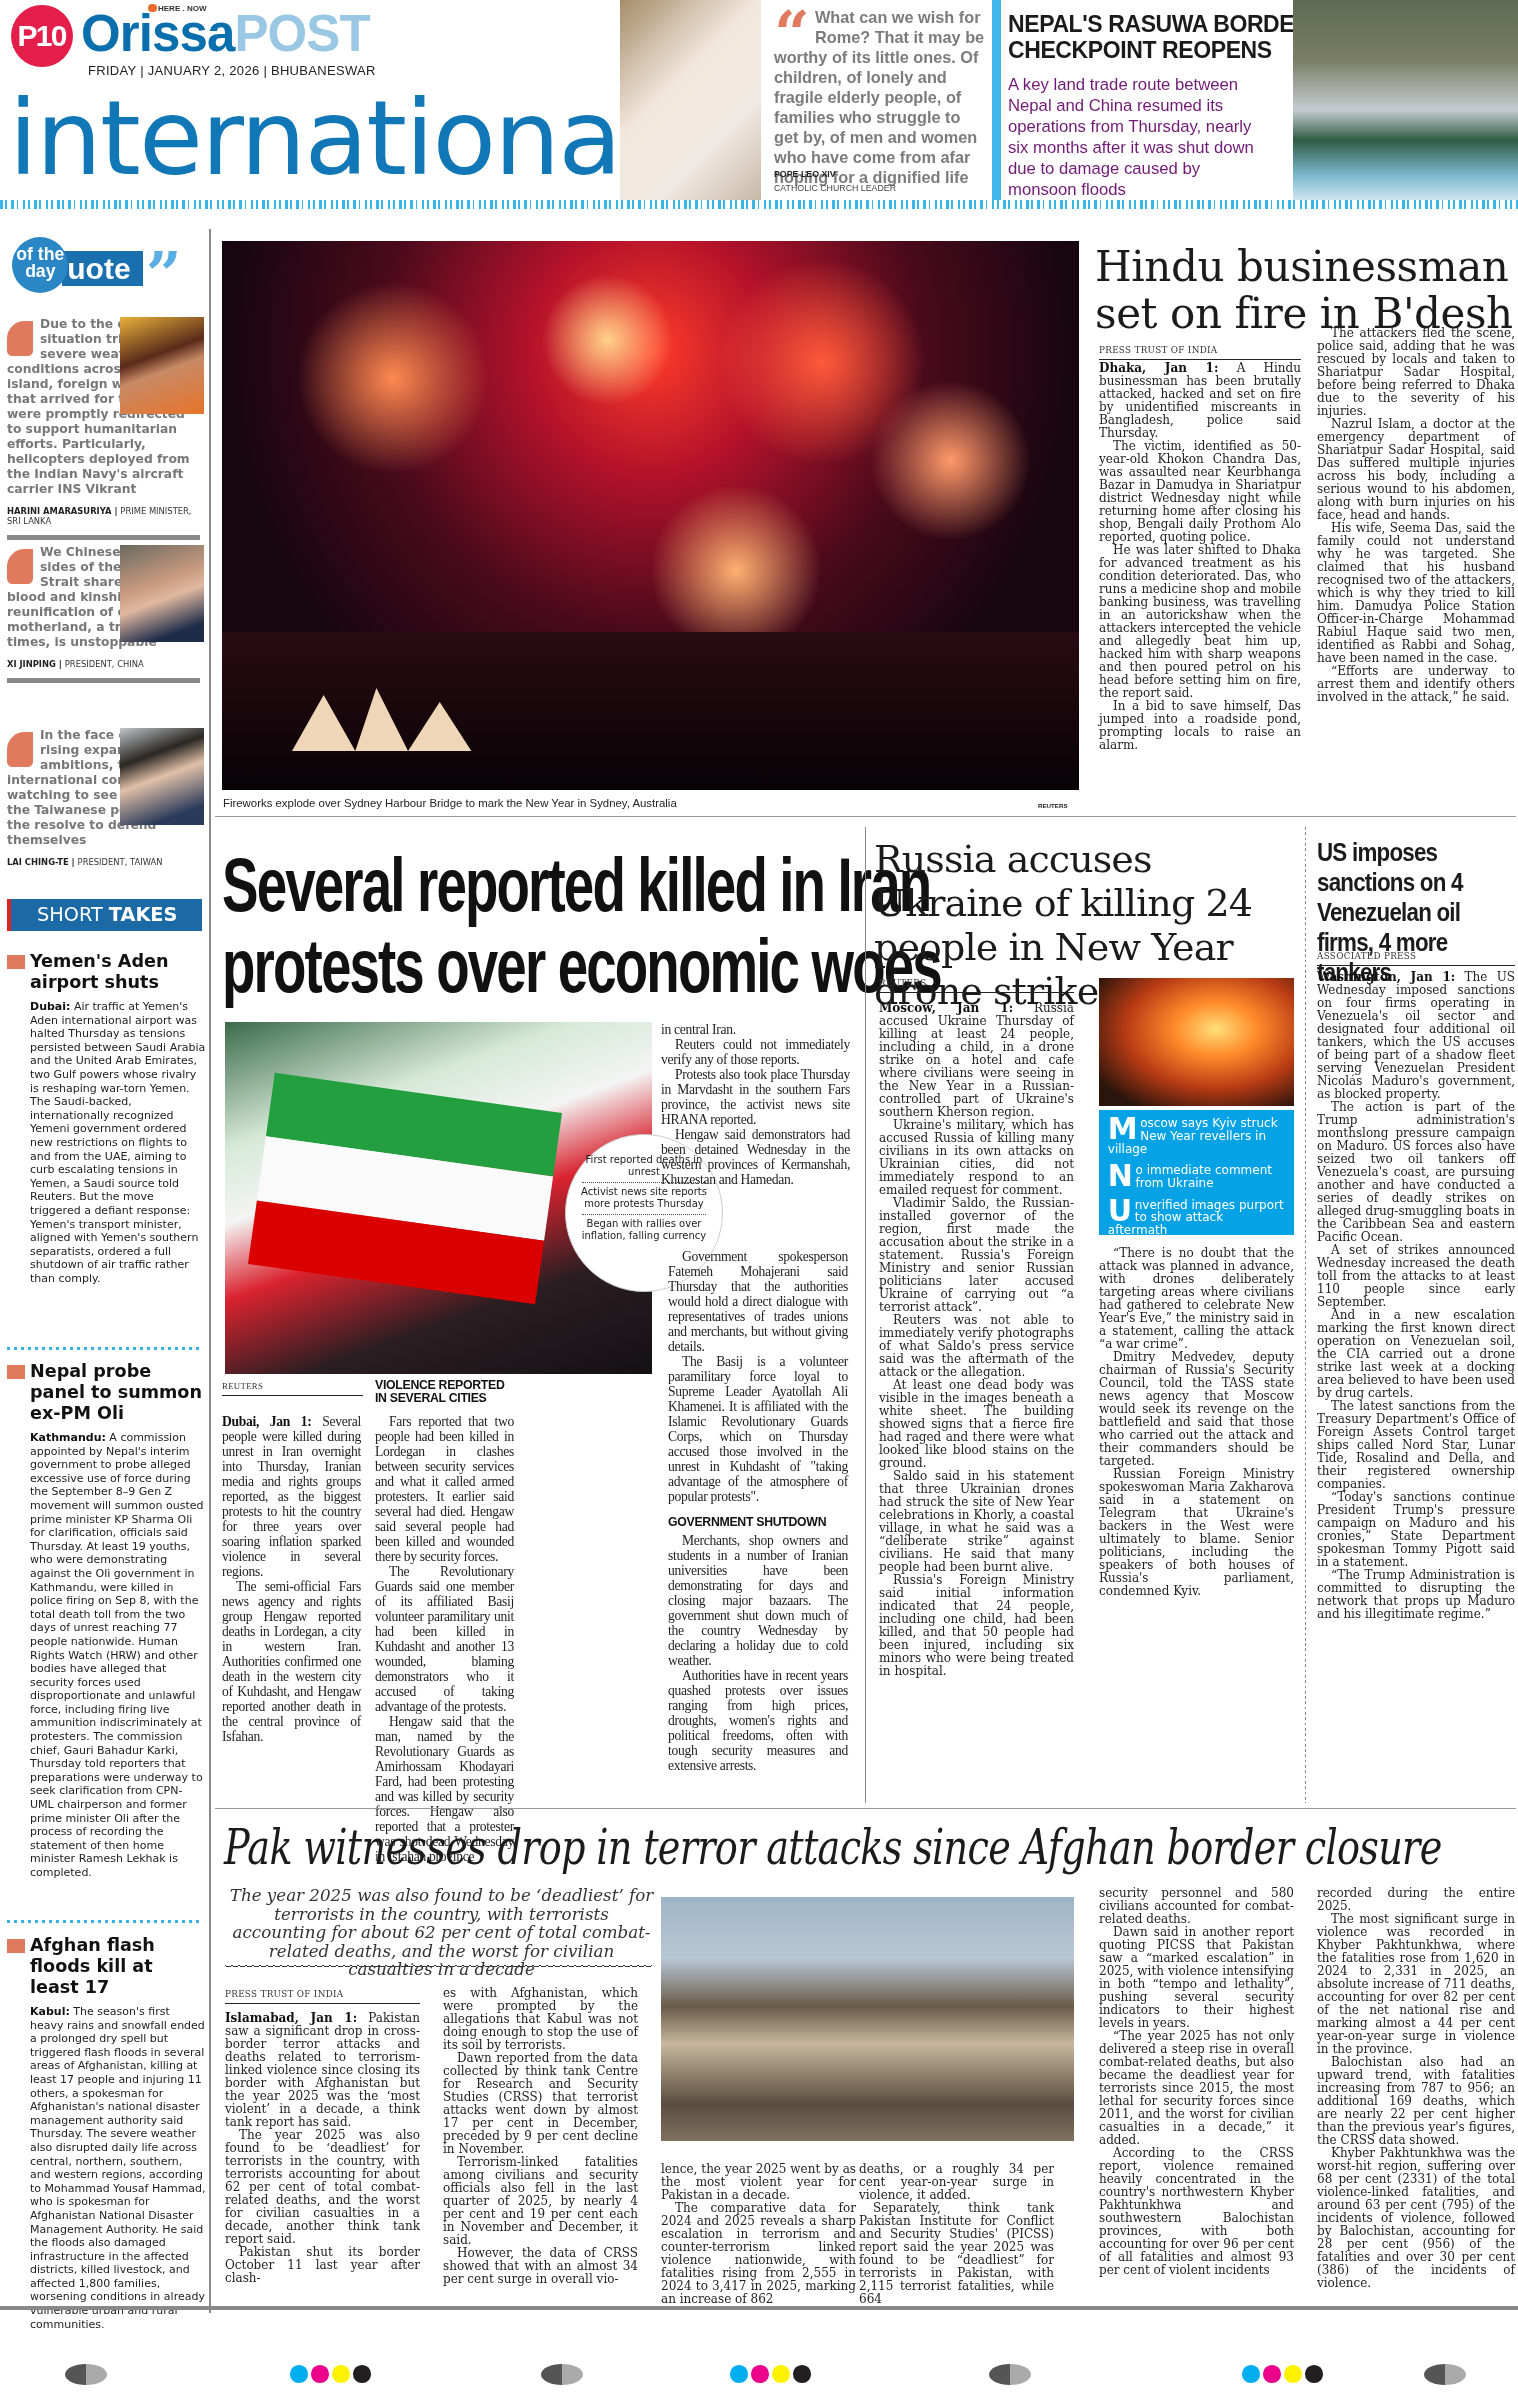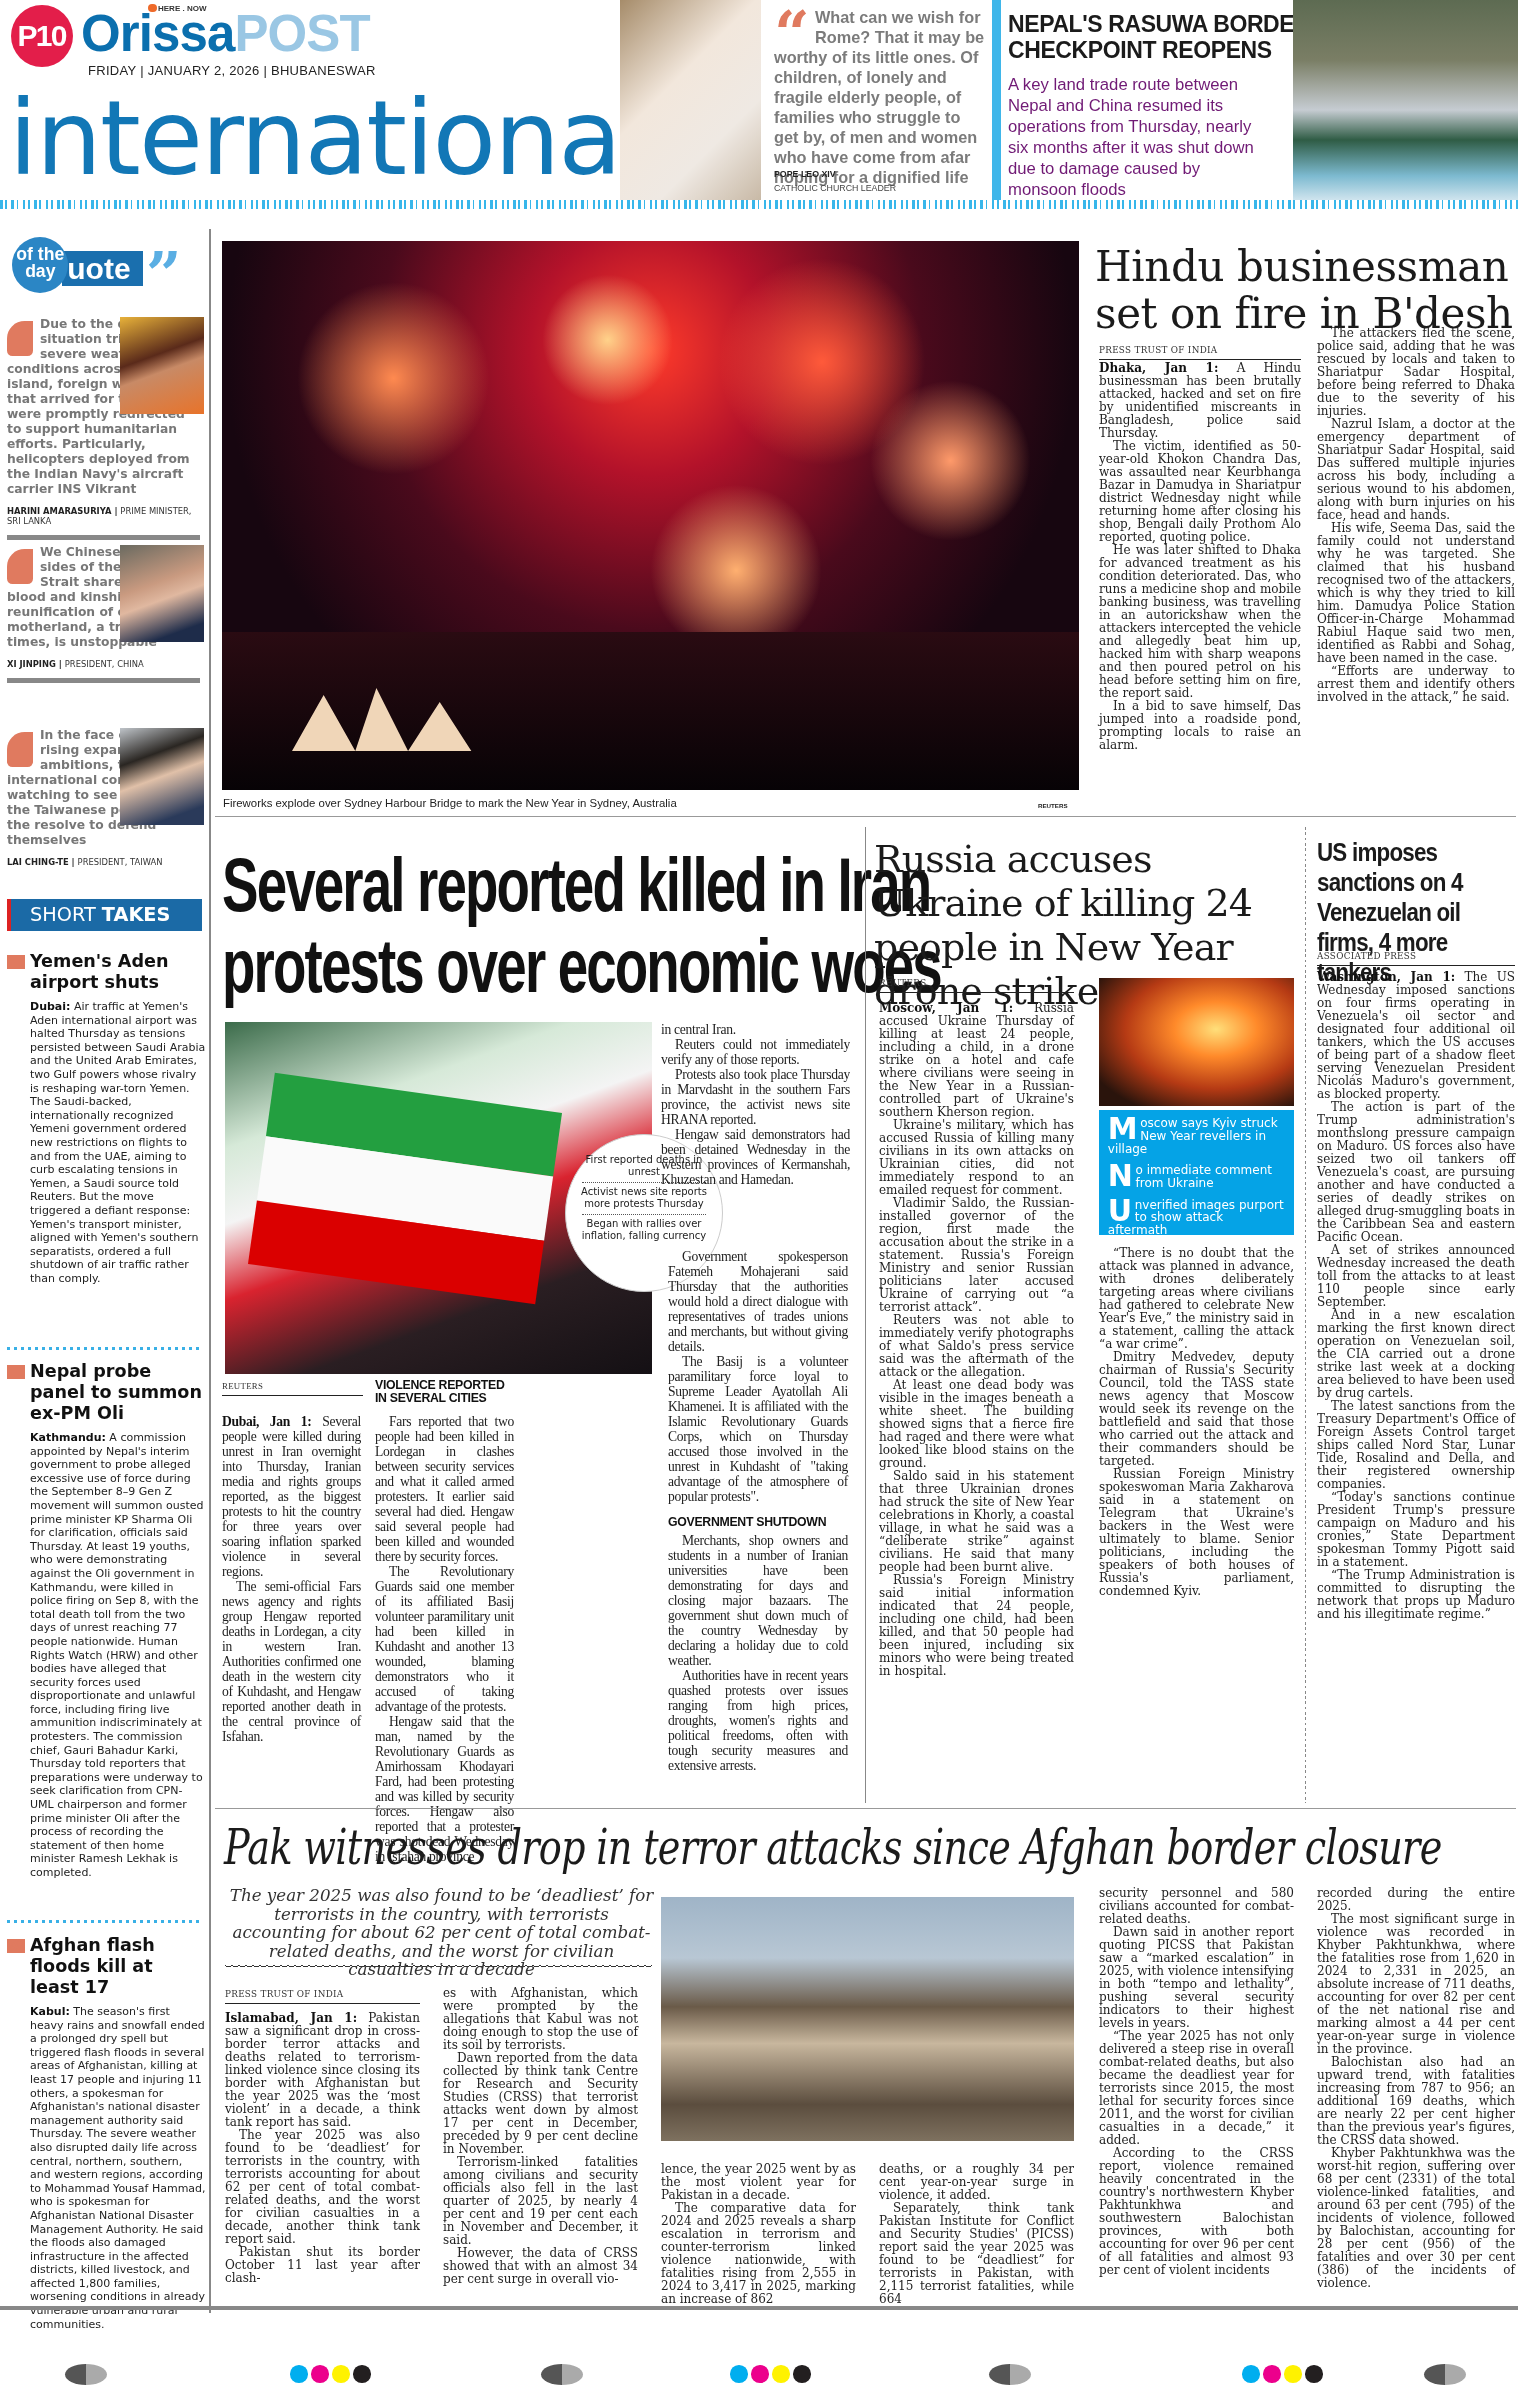--- a/index.html
+++ b/index.html
@@ -25,21 +25,21 @@
 .vrule{width:1.8px;background:#888}
 .qotd-bubble{left:12.3px;top:237px;width:56px;height:56px;border-radius:50%;background:#2b86c5;color:#fff;font:bold 17.6px/17.6px "Liberation Sans",sans-serif;text-align:center;padding-top:8.8px}
 .qotd-box{left:62px;top:251px;width:81px;height:35px;background:#1a6fae;color:#fff;font:bold 30px/35px "Liberation Sans",sans-serif;padding-left:5.3px}
 .qotd-marks{left:146px;top:248px;color:#5aaee3;font:bold 62px/53px "DejaVu Serif",serif}
 .qtxt{font:bold 12.3px/15px "DejaVu Sans",sans-serif;color:#777;width:193px}
 .qquote{float:left;width:26px;height:35px;background:#e07a5f;border-radius:17.6px 0 5.3px 5.3px;margin:3.5px 7px 0 0}
 .qimg{width:84px;height:97px}
 .qname{font:bold 8.4px "DejaVu Sans",sans-serif;color:#222}
 .qname span{font-weight:normal;color:#333}
 .graybar{height:5.3px;background:#888;width:193px}
-.st-head{left:7px;top:899px;width:195px;height:32px;background:#1b6aa6;border-left:4.4px solid #d22;color:#fff;font:19.3px/32px "DejaVu Sans",sans-serif;padding-left:19px}
+.st-head{left:7px;top:899px;width:195px;height:32px;background:#1b6aa6;border-left:4.4px solid #d22;color:#fff;font:19.3px/32px "DejaVu Sans",sans-serif;padding-left:26px}
 .st-head b{font-weight:bold}
 .st-sq{width:17.6px;height:14px;background:#e07a5f}
 .st-title{font:bold 17.6px/21px "DejaVu Sans",sans-serif;color:#111;width:176px}
 .st-body{font:11px/13.6px "DejaVu Sans",sans-serif;color:#222;width:176px}
 .st-body b{color:#111}
 .dots{height:2.6px;width:195px;background:repeating-linear-gradient(90deg,#39b0e6 0 2.6px,transparent 2.6px 7px)}
 .fire-img{left:222px;top:241px;width:857px;height:549px;background:radial-gradient(ellipse at 50% 20%,#ff3b2a 0,#b3122a 20%,#4a0a1c 45%,#170610 70%),#100;overflow:hidden}
 .fire-img .sparks{position:absolute;left:0;top:0;right:0;bottom:0;background:radial-gradient(circle at 20% 25%,#ff8a50 0,transparent 12%),radial-gradient(circle at 45% 18%,#ffd28a 0,transparent 10%),radial-gradient(circle at 70% 22%,#ff5a3a 0,transparent 14%),radial-gradient(circle at 85% 40%,#ff9a6a 0,transparent 10%),radial-gradient(circle at 60% 60%,#ffb070 0,transparent 14%)}
 .fire-img .water{position:absolute;left:0;right:0;bottom:0;height:158px;background:linear-gradient(180deg,#2a0b12,#070306)}
 .opera{position:absolute;left:70px;top:440px;width:211px;height:70px;background:#f0d6b8;clip-path:polygon(0 100%,15% 20%,30% 100%,40% 10%,55% 100%,70% 30%,85% 100%)}
@@ -271,21 +271,21 @@
   <p>Dawn reported from the data collected by think tank Centre for Research and Security Studies (CRSS) that terrorist attacks went down by almost 17 per cent in December, preceded by 9 per cent decline in November.</p>
   <p>Terrorism-linked fatalities among civilians and security officials also fell in the last quarter of 2025, by nearly 4 per cent and 19 per cent each in November and December, it said.</p>
   <p>However, the data of CRSS showed that with an almost 34 per cent surge in overall vio-</p>
 </div>
 
 <div class="abs pak-img"></div>
 <div class="abs body" style="left:661px;top:2163px;width:195px">
   <p class="first">lence, the year 2025 went by as the most violent year for Pakistan in a decade.</p>
   <p>The comparative data for 2024 and 2025 reveals a sharp escalation in terrorism and counter-terrorism linked violence nationwide, with fatalities rising from 2,555 in 2024 to 3,417 in 2025, marking an increase of 862</p>
 </div>
-<div class="abs body" style="left:879px;top:2163px;width:195px">
+<div class="abs body" style="left:859px;top:2163px;width:195px">
   <p class="first">deaths, or a roughly 34 per cent year-on-year surge in violence, it added.</p>
   <p>Separately, think tank Pakistan Institute for Conflict and Security Studies' (PICSS) report said the year 2025 was found to be “deadliest” for terrorists in Pakistan, with 2,115 terrorist fatalities, while 664</p>
 </div>
 <div class="abs body" style="left:1099px;top:1887px;width:195px">
   <p class="first">security personnel and 580 civilians accounted for combat-related deaths.</p>
   <p>Dawn said in another report quoting PICSS that Pakistan saw a “marked escalation” in 2025, with violence intensifying in both “tempo and lethality”, pushing several security indicators to their highest levels in years.</p>
   <p>“The year 2025 has not only delivered a steep rise in overall combat-related deaths, but also became the deadliest year for terrorists since 2015, the most lethal for security forces since 2011, and the worst for civilian casualties in a decade,” it added.</p>
   <p>According to the CRSS report, violence remained heavily concentrated in the country's northwestern Khyber Pakhtunkhwa and southwestern Balochistan provinces, with both accounting for over 96 per cent of all fatalities and almost 93 per cent of violent incidents</p>
 </div>
 <div class="abs body" style="left:1317px;top:1887px;width:198px">

